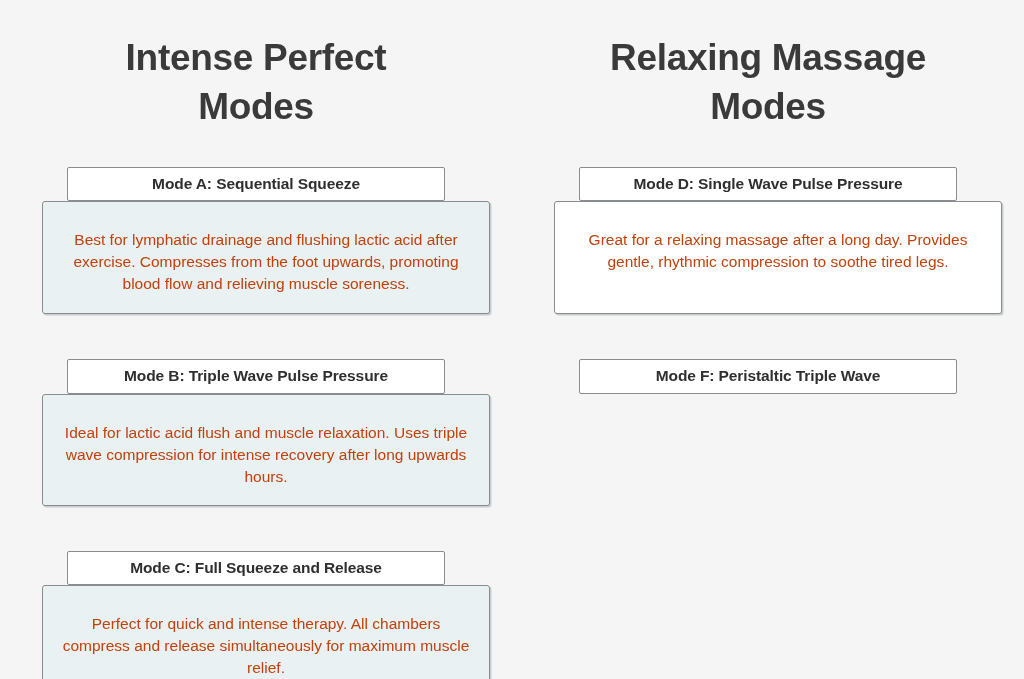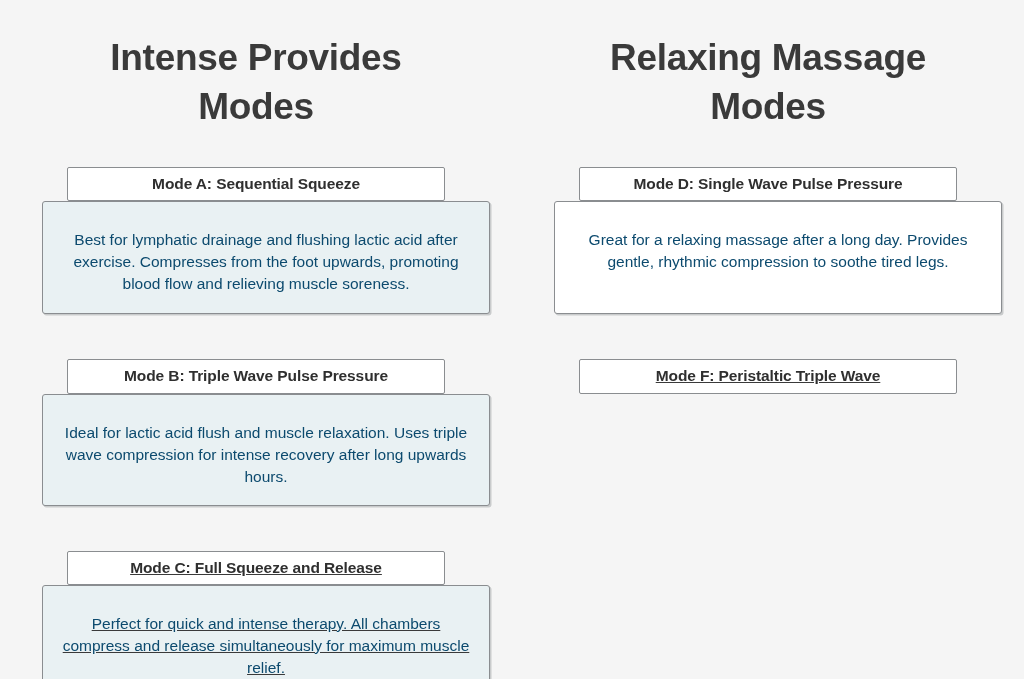--- a/index.html
+++ b/index.html
@@ -52,21 +52,20 @@
   }
 
   .card {
     position: relative;
     width: 468px;
     margin-bottom: 29px;
   }
 
   .card:last-child {
     margin-bottom: 0;
-    text-decoration: underline;
   }
 
   
   .card-header {
     position: relative;
     z-index: 2;
     margin: 16px auto;
     width: 378px;
     box-sizing: border-box;
     background: #ffffff;
@@ -85,21 +84,21 @@
     position: relative;
     z-index: 1;
     margin-top: -16px;
     box-sizing: border-box;
     border: 1.3px solid #8a8d90;
     border-radius: 3px;
     padding: 27px 18px 17px 18px;
     text-align: center;
     font-size: 15.5px;
     line-height: 1.42;
-    color: #0c4a6e;
+    color: #c2410c;
     box-shadow: 1.5px 1.5px 0 rgba(120,125,130,0.35);
     margin-left: 20px;
   }
 
   .col-left .card-body {
     background: #e9f1f3;
   }
 
   .col-right .card-body {
     background: #ffffff;
@@ -112,21 +111,21 @@
   .card-e .card-body { min-height: 92px; }
   .card-f .card-body { min-height: 92px; }
 </style>
 </head>
 <body>
 
 <div class="board">
 
   <div class="column col-left">
     <div class="column-title">
-      <span>Intense Provides</span><br>
+      <span>Intense Perfect</span><br>
       <span>Modes</span>
     </div>
 
     <div class="cards">
 
       <div class="card card-a">
         <div class="card-header">Mode A: Sequential Squeeze</div>
         <div class="card-body">Best for lymphatic drainage and flushing lactic acid after exercise. Compresses from the foot upwards, promoting blood flow and relieving muscle soreness.</div>
       </div>
 

